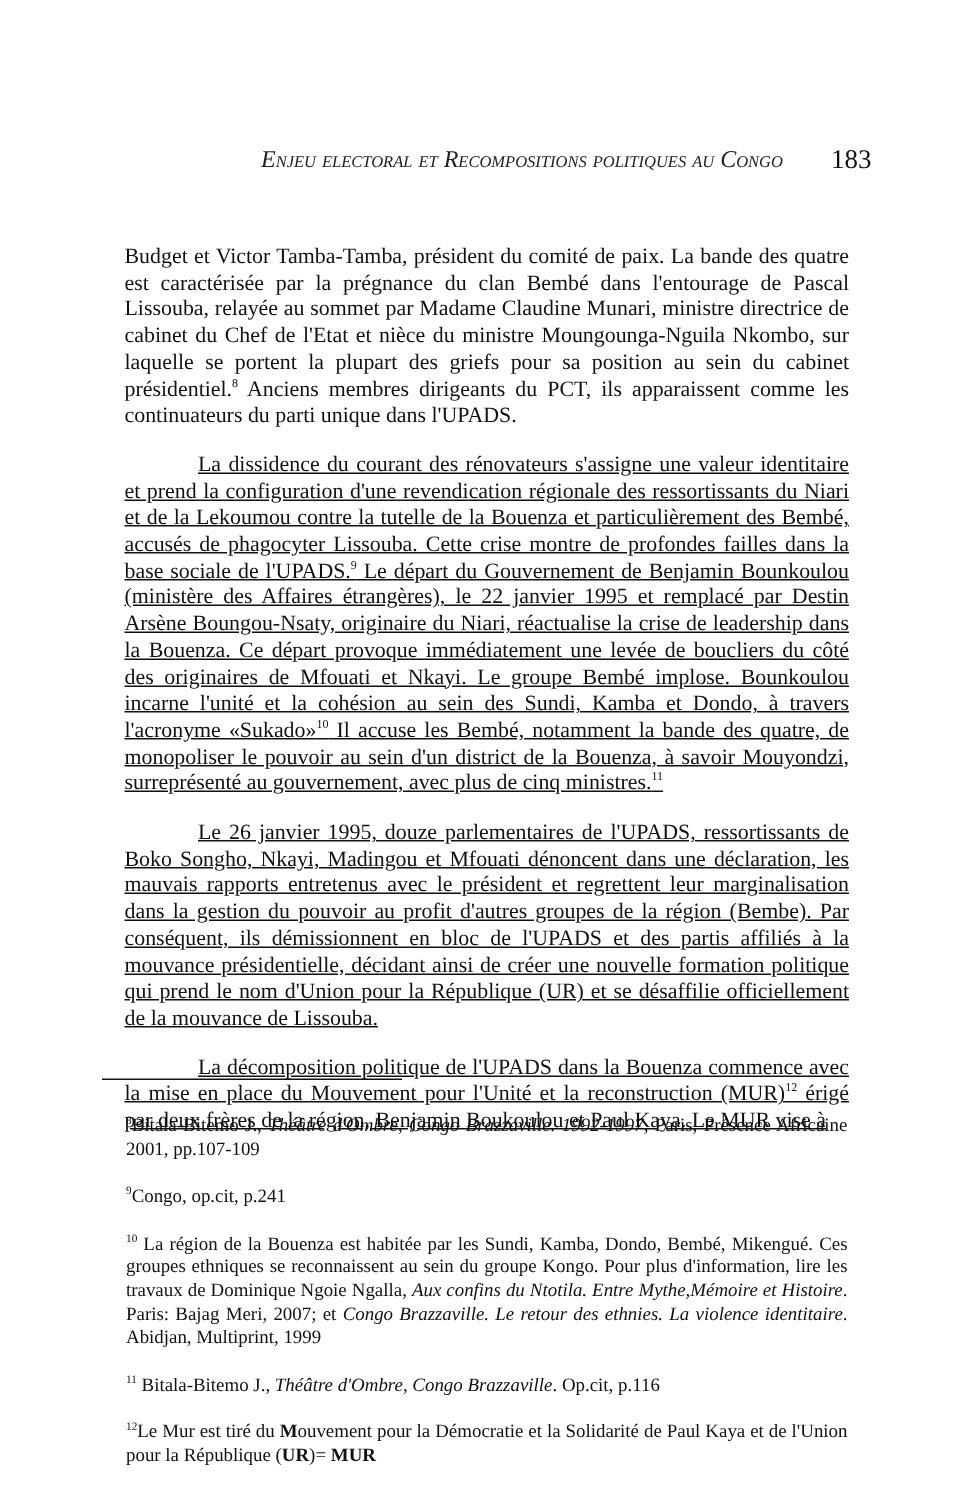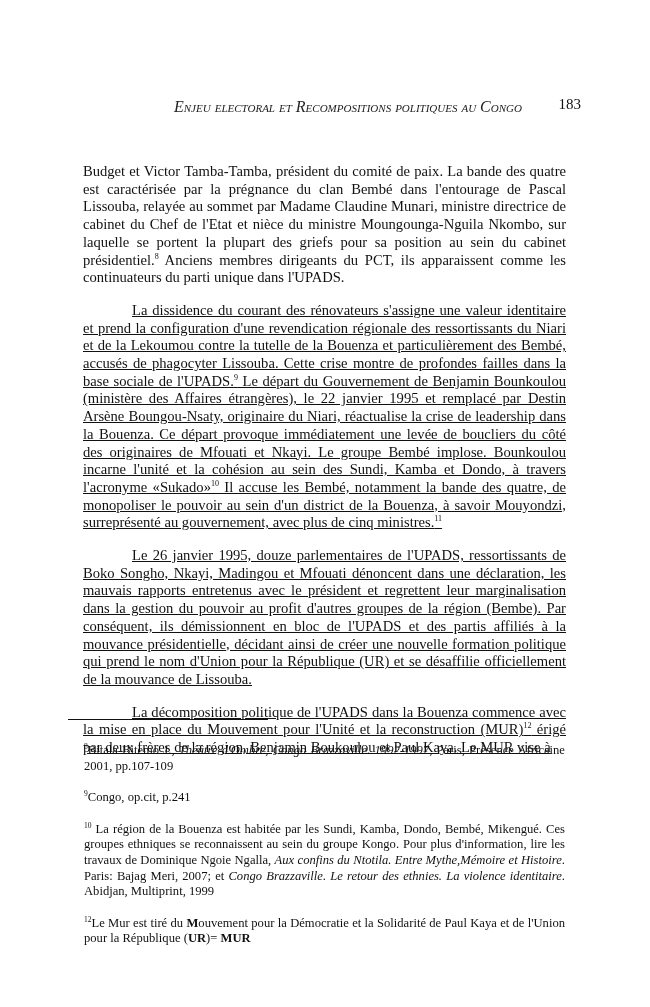--- a/index.html
+++ b/index.html
@@ -1,20 +1,20 @@
 <!DOCTYPE html>
 <html><head>
 <meta charset="utf-8">
 <style>
   html, body { margin: 0; padding: 0; background: #ffffff; }
   body { width: 650px; height: 1007px; position: relative; overflow: hidden; color: #111; }
   .page { position: absolute; left: 0; top: 0; width: 650px; height: 1007px; }
   .running-head { position: absolute; top: 97px; left: 68px; width: 513px; height: 18px; font-family: "Liberation Serif", serif; }
   .running-title { position: absolute; left: 106px; top: 1px; font-style: italic; font-size: 16px; letter-spacing: 0px; color: #222; font-variant: small-caps; }
-  .page-number { position: absolute; right: 0; top: -1px; font-size: 15px; color: #111; margin-left: 24px; }
+  .page-number { position: absolute; right: 0; top: -1px; font-size: 18px; color: #111; margin-left: 24px; }
   .body-text { position: absolute; left: 68px; top: 148px; width: 513px; font-family: "Liberation Serif", serif; font-size: 14.6px; line-height: 17.7px; text-align: justify; color: #111; }
   .body-text p { margin: 15px; }
   .body-text p.indent { text-indent: 49px; text-decoration: underline; }
   sup { font-size: 8px; line-height: 0; vertical-align: 6px; }
   .fn-rule { position: absolute; left: 68px; top: 719px; width: 200px; height: 1px; background: #111; }
   .footnotes { position: absolute; left: 68px; top: 727px; width: 513px; font-family: "Liberation Serif", serif; font-size: 12.6px; line-height: 15.6px; text-align: justify; color: #111; }
   .footnotes p { margin: 16px; }
   .footnotes sup { font-size: 7.5px; vertical-align: 5px; }
   i { font-style: italic; }
   b { font-weight: bold; }
@@ -35,16 +35,17 @@
     <p class="indent">Le 26 janvier 1995, douze parlementaires de l'UPADS, ressortissants de Boko Songho, Nkayi, Madingou et Mfouati dénoncent dans une déclaration, les mauvais rapports entretenus avec le président et regrettent leur marginalisation dans la gestion du pouvoir au profit d'autres groupes de la région (Bembe). Par conséquent, ils démissionnent en bloc de l'UPADS et des partis affiliés à la mouvance présidentielle, décidant ainsi de créer une nouvelle formation politique qui prend le nom d'Union pour la République (UR) et se désaffilie officiellement de la mouvance de Lissouba.</p>
     <p class="indent"><span>La  décomposition politique de l'UPADS dans la Bouenza commence avec la mise en place du Mouvement pour l'Unité et la reconstruction (MUR)</span><sup>12</sup><span> érigé par deux frères de la région, Benjamin Boukoulou et Paul Kaya. Le MUR  vise à</span></p>
   </div>
 
   <div class="fn-rule"></div>
 
   <div class="footnotes">
     <p><sup>8</sup><span>Bitala-Bitemo J., </span><i>Théâtre d'Ombre, Congo Brazzaville. 1992-1997</i><span>, Paris, Présence Africaine 2001, pp.107-109</span></p>
     <p><sup>9</sup><span>Congo, op.cit, p.241</span></p>
     <p><sup>10</sup><span> La région de la Bouenza est habitée  par les  Sundi, Kamba, Dondo, Bembé, Mikengué. Ces  groupes ethniques se reconnaissent au sein du groupe Kongo. Pour plus d'information, lire les travaux de  Dominique Ngoie Ngalla, </span><i>Aux confins du Ntotila. Entre Mythe,Mémoire et Histoire</i><span>. Paris: Bajag Meri, 2007;  et  </span><i>Congo Brazzaville. Le  retour des ethnies. La violence identitaire</i><span>. Abidjan, Multiprint, 1999</span></p>
+    <p><sup>11</sup><span> Bitala-Bitemo J., </span><i>Théâtre d'Ombre, Congo Brazzaville</i><span>. Op.cit, p.116</span></p>
     <p><sup>12</sup><span>Le  Mur est tiré du </span><b>M</b><span>ouvement pour la Démocratie et la Solidarité de Paul Kaya et de l'Union pour la République (</span><b>UR</b><span>)= </span><b>MUR</b></p>
   </div>
 
 </div>
 
 </body></html>

